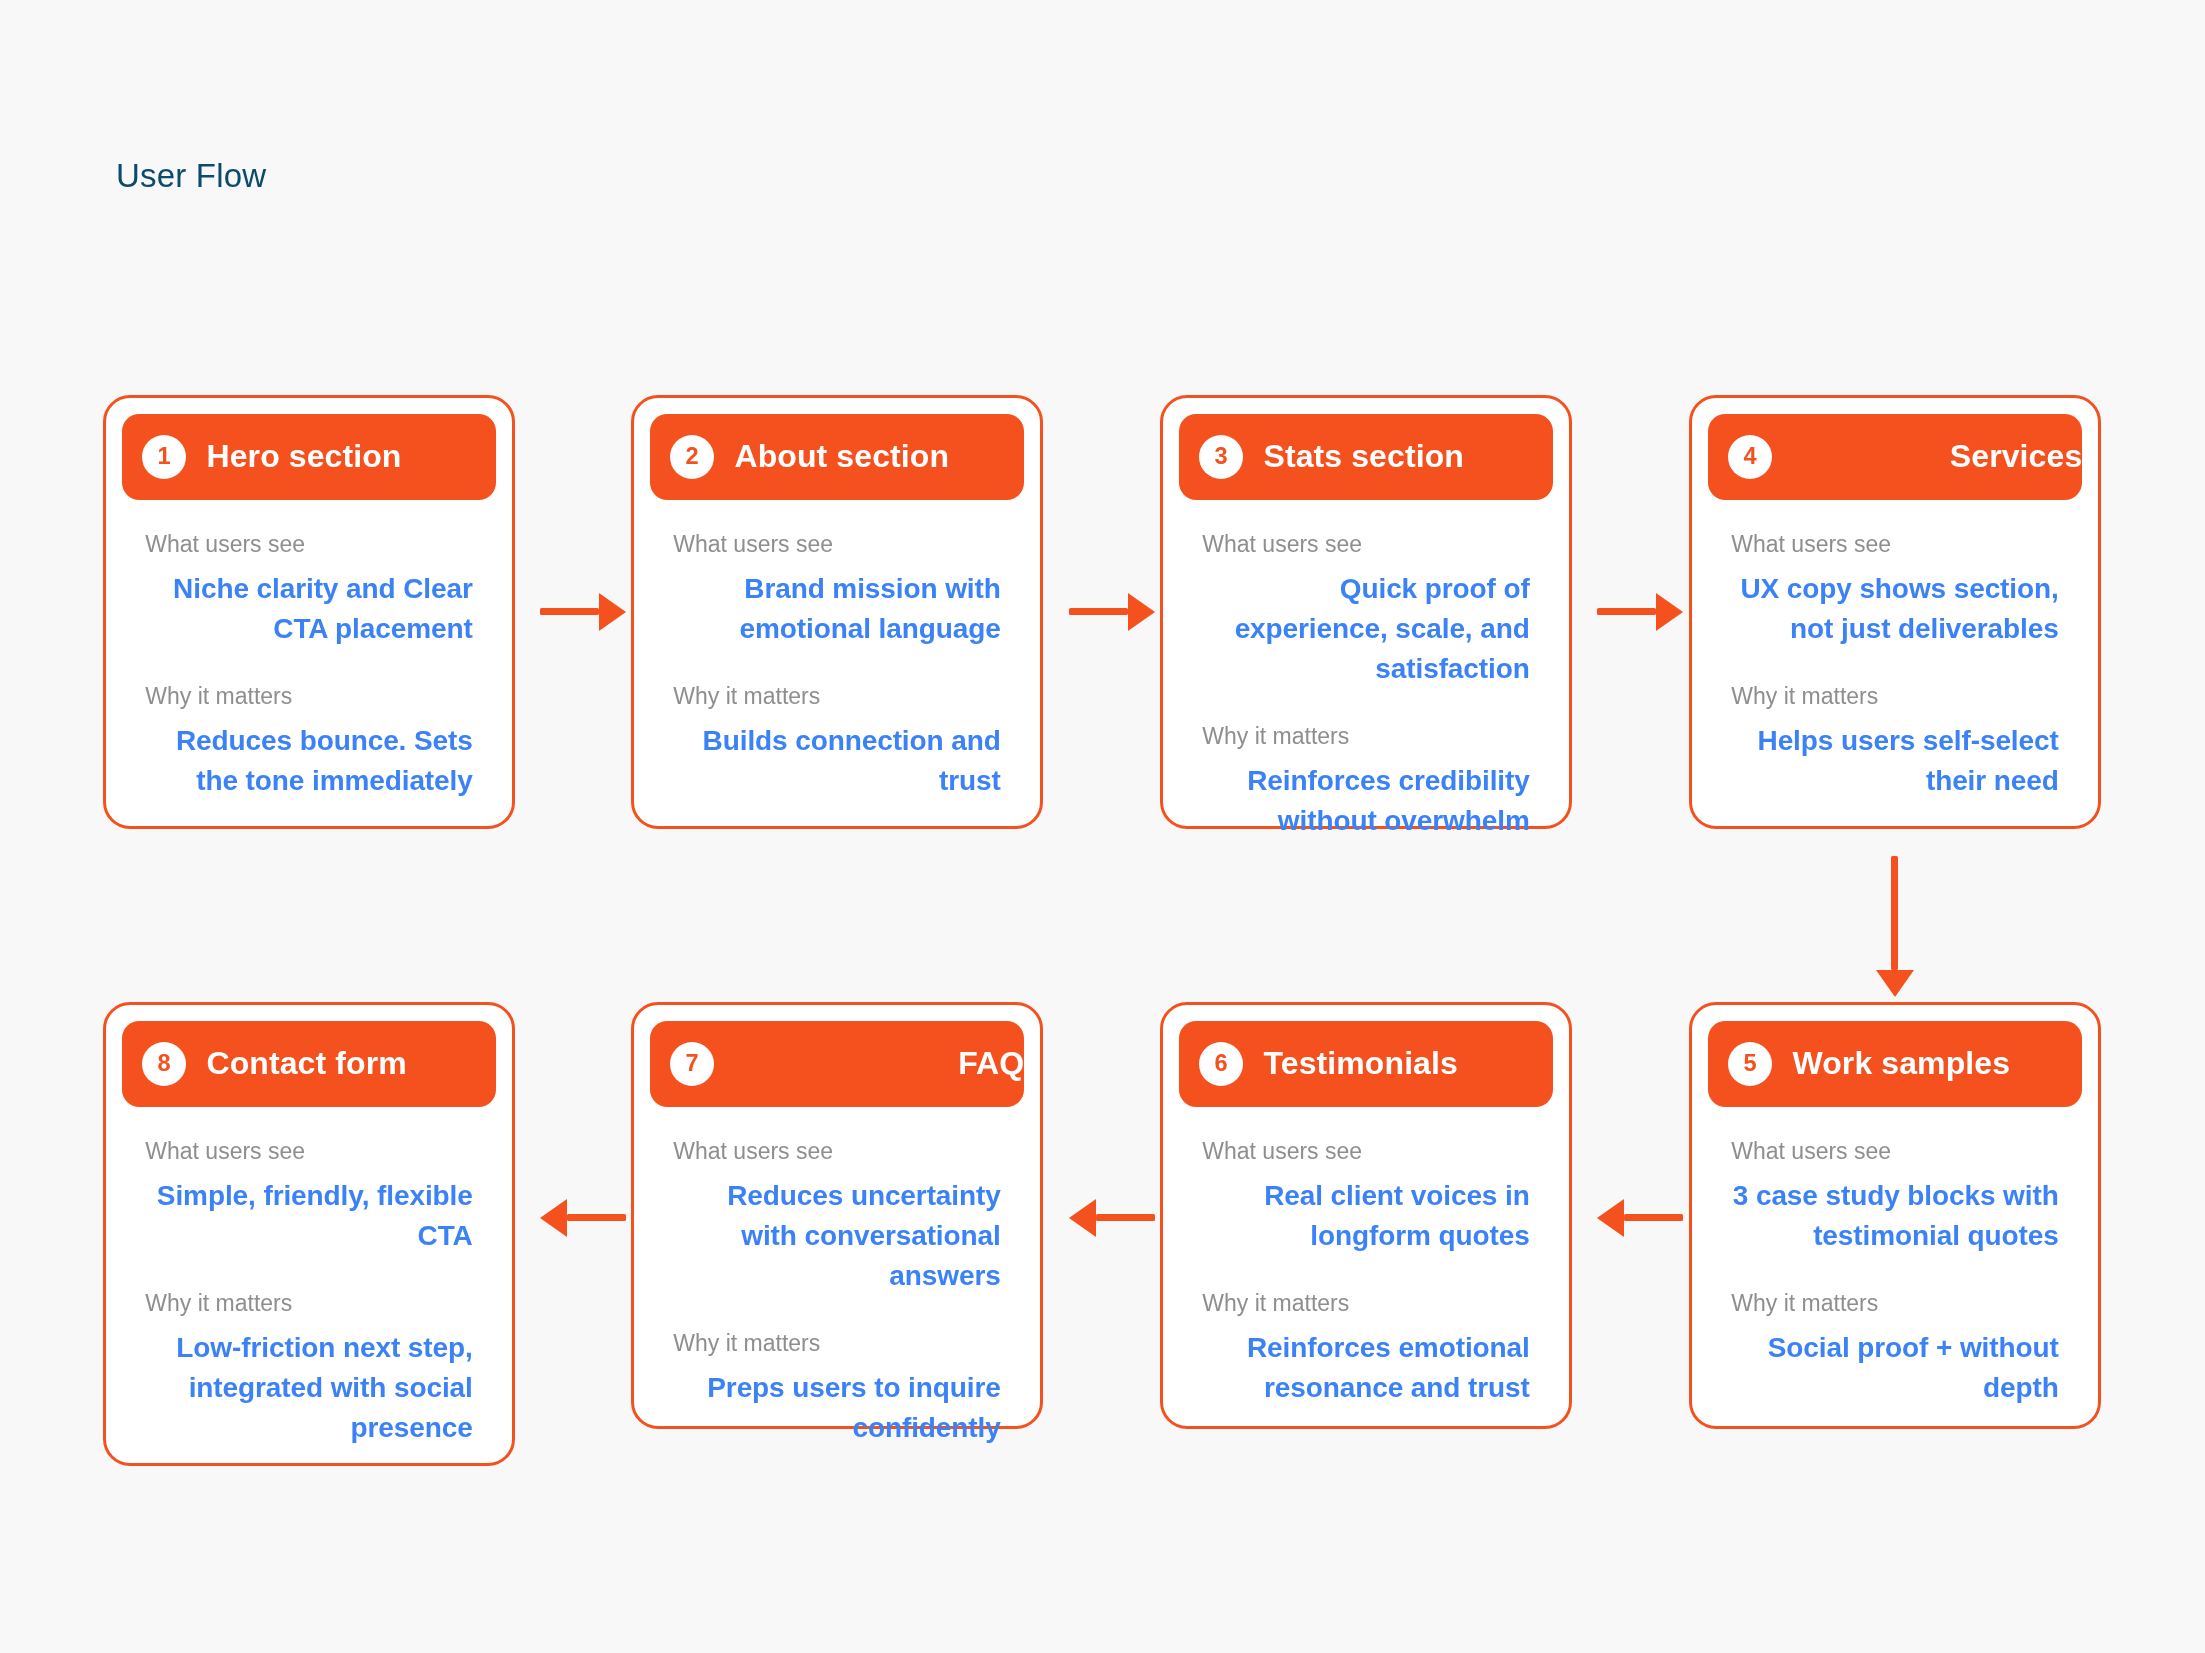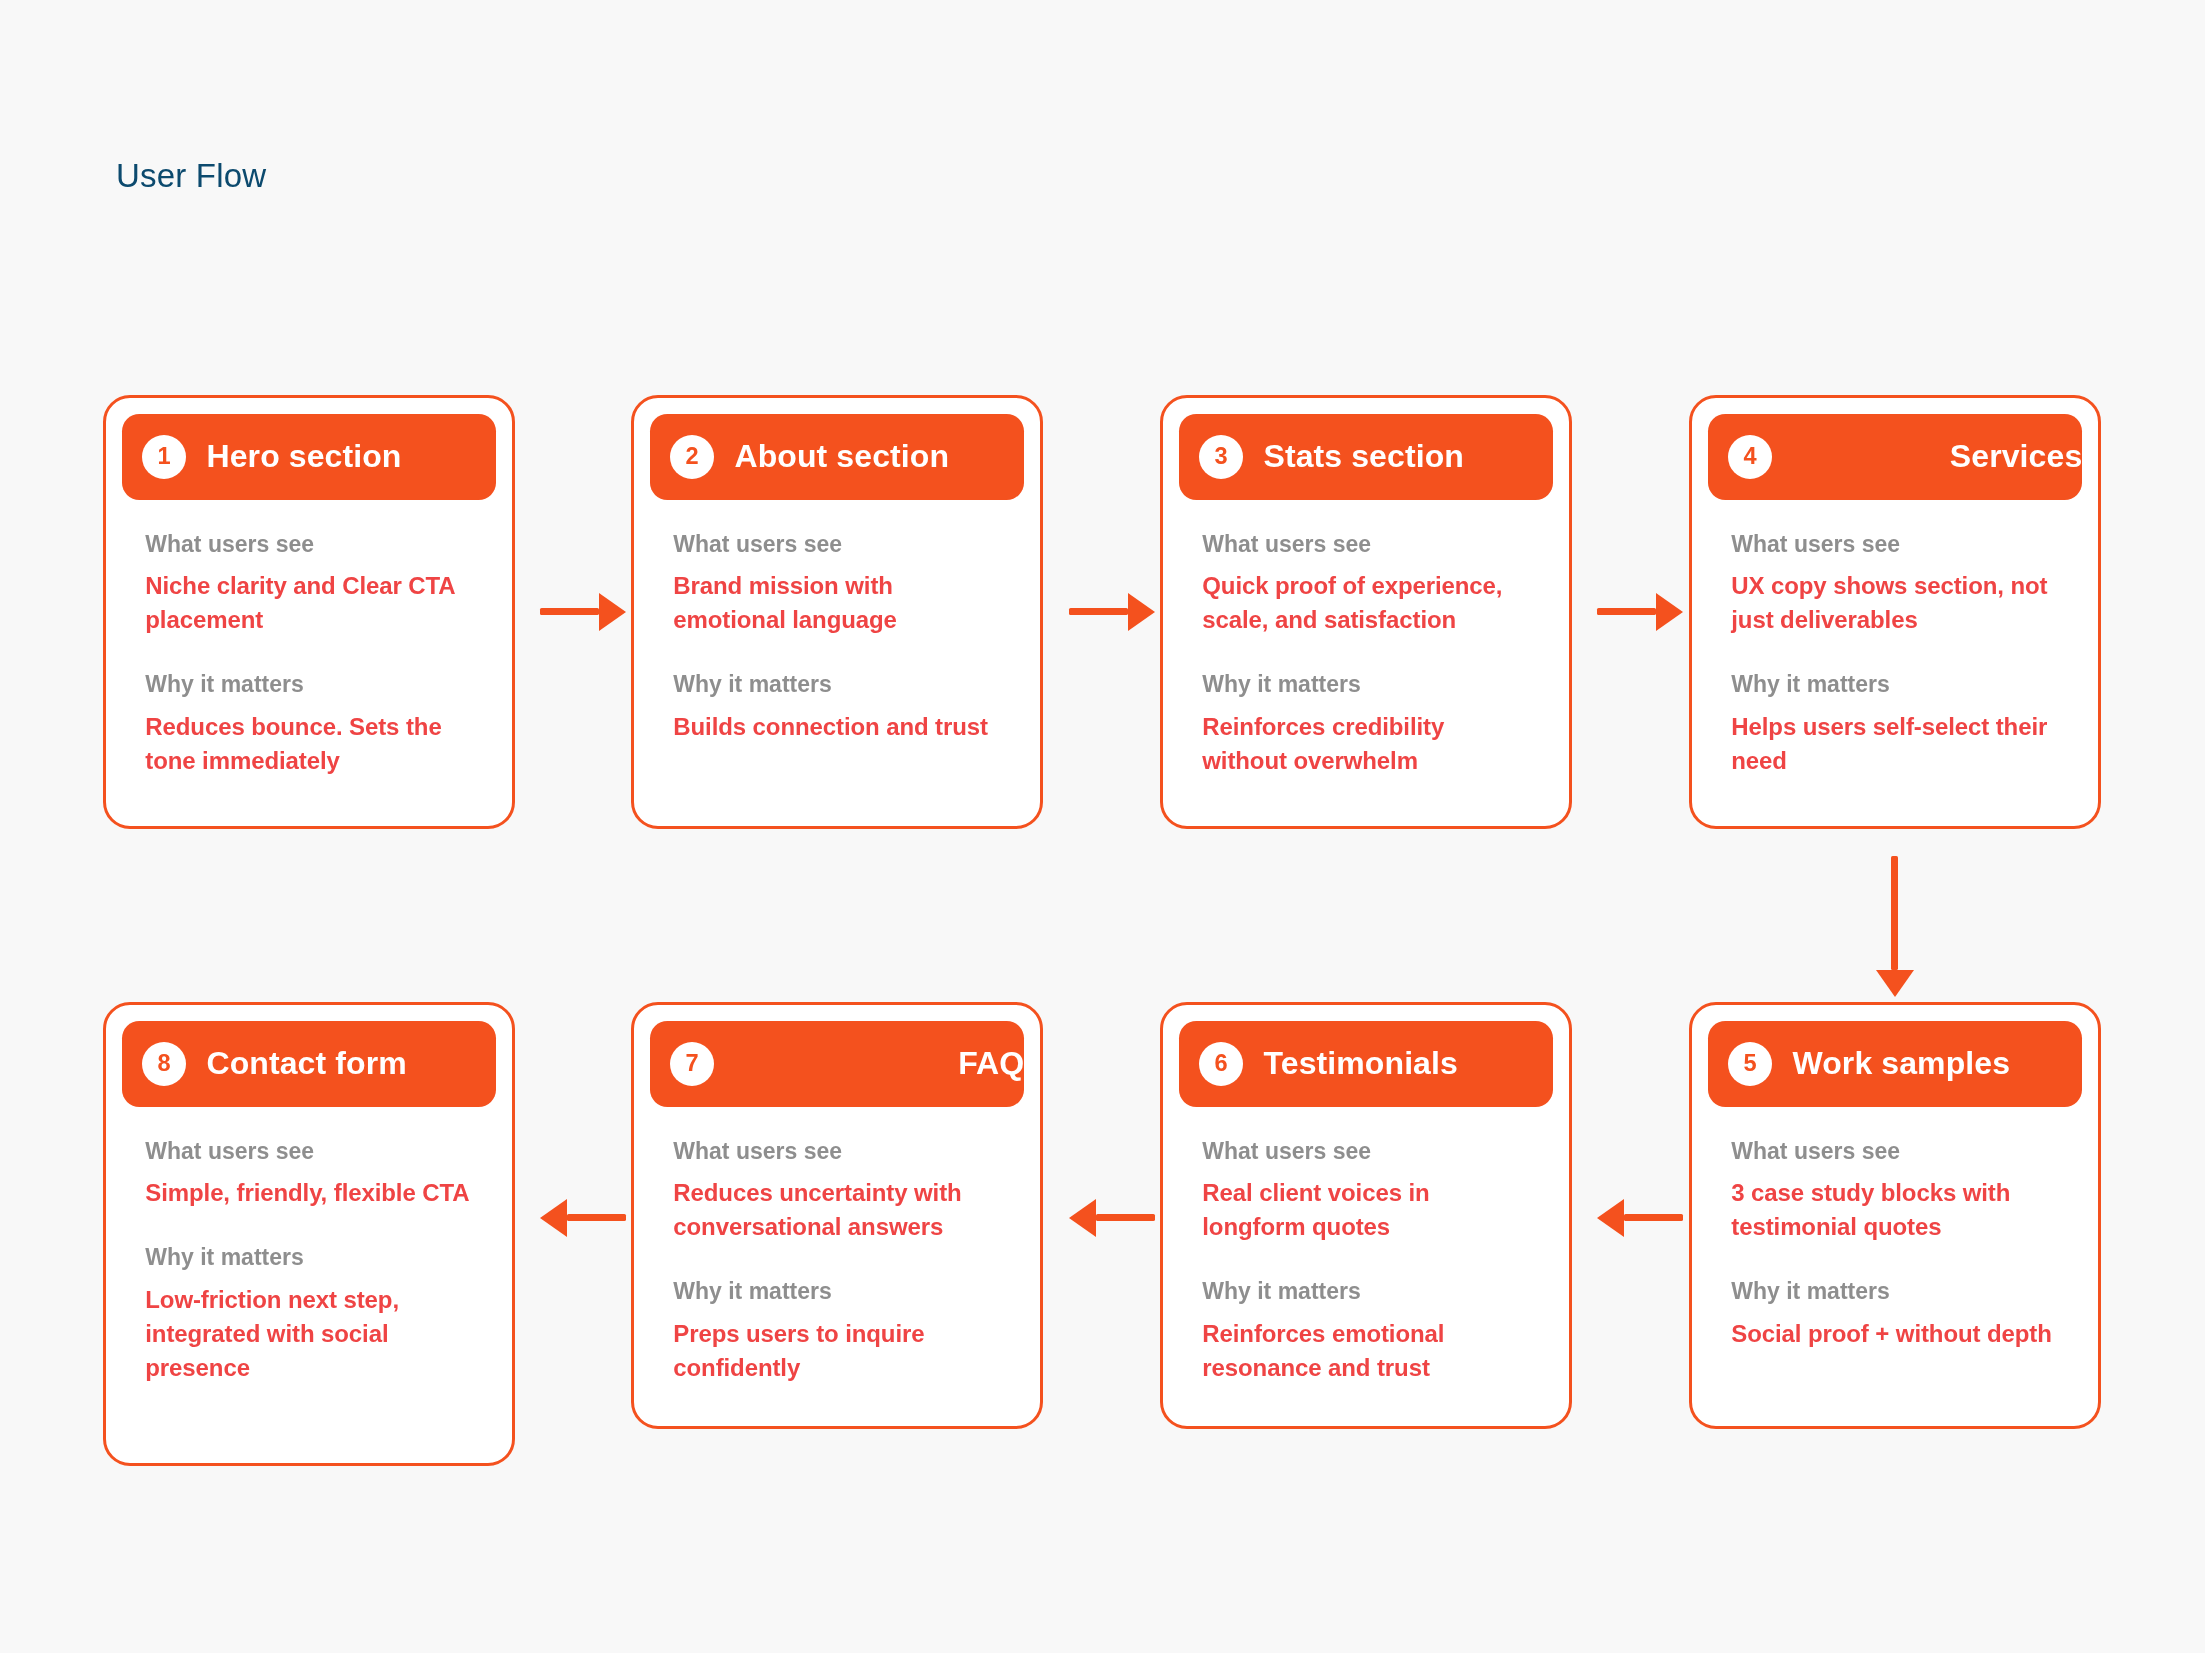--- a/index.html
+++ b/index.html
@@ -90,30 +90,31 @@
     white-space: nowrap;
   }
 
   .card-body {
     padding: 31px 23.6px 0 23.6px;
   }
 
   .field-label {
     color: #8e8e8e;
     font-size: 23px;
-    font-weight: 700;
+    font-weight: 400;
     line-height: 1.2;
     margin-bottom: 11px;
   }
   .field-value {
-    color: #ef4444;
-    font-size: 24px;
+    color: #3b82f6;
+    font-size: 28px;
     font-weight: 700;
     line-height: 1.42;
     letter-spacing: -0.1px;
+    text-align: right;
   }
   .field-group + .field-group {
     margin-top: 34px;
   }
 
   
   .arrow-h {
     position: absolute;
     height: 27px;
     display: flex;

